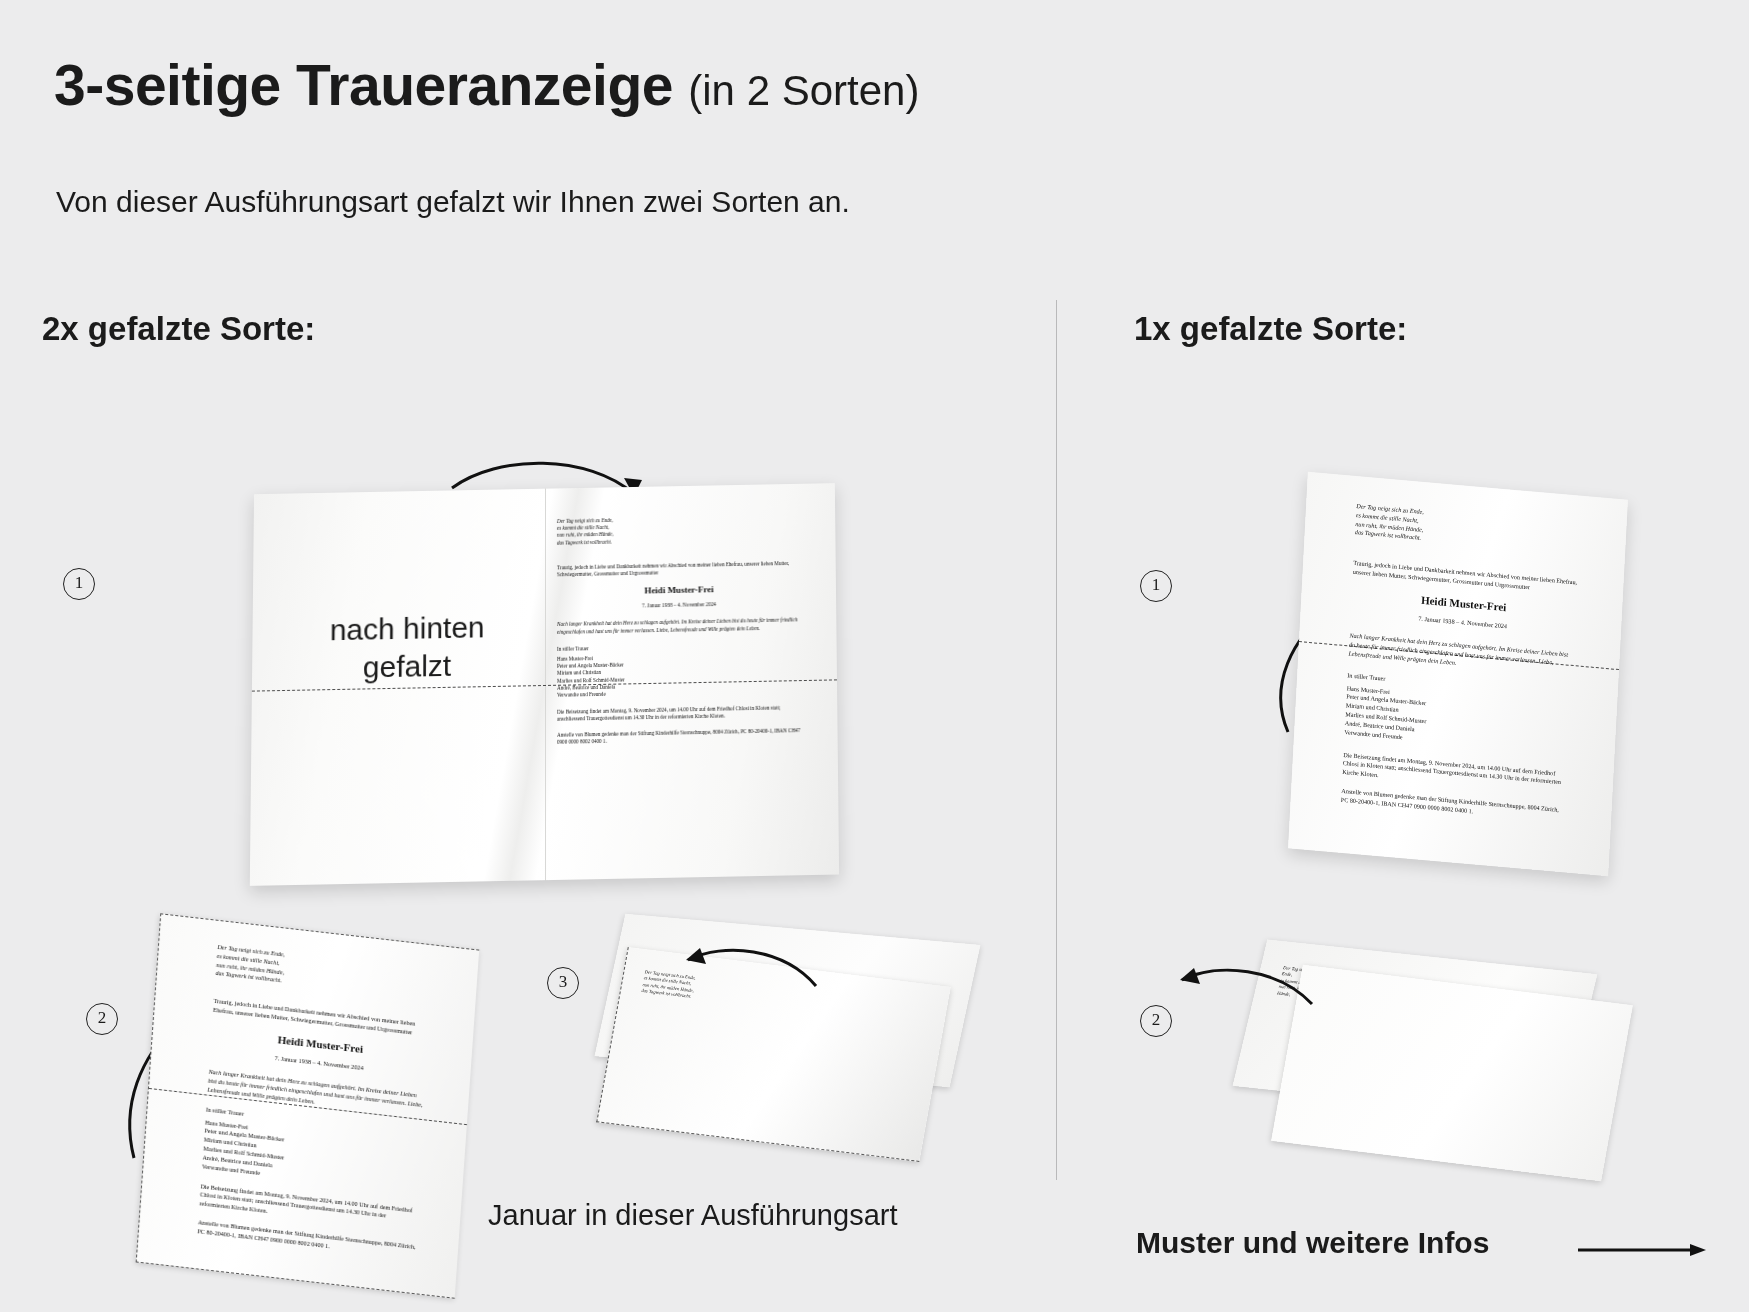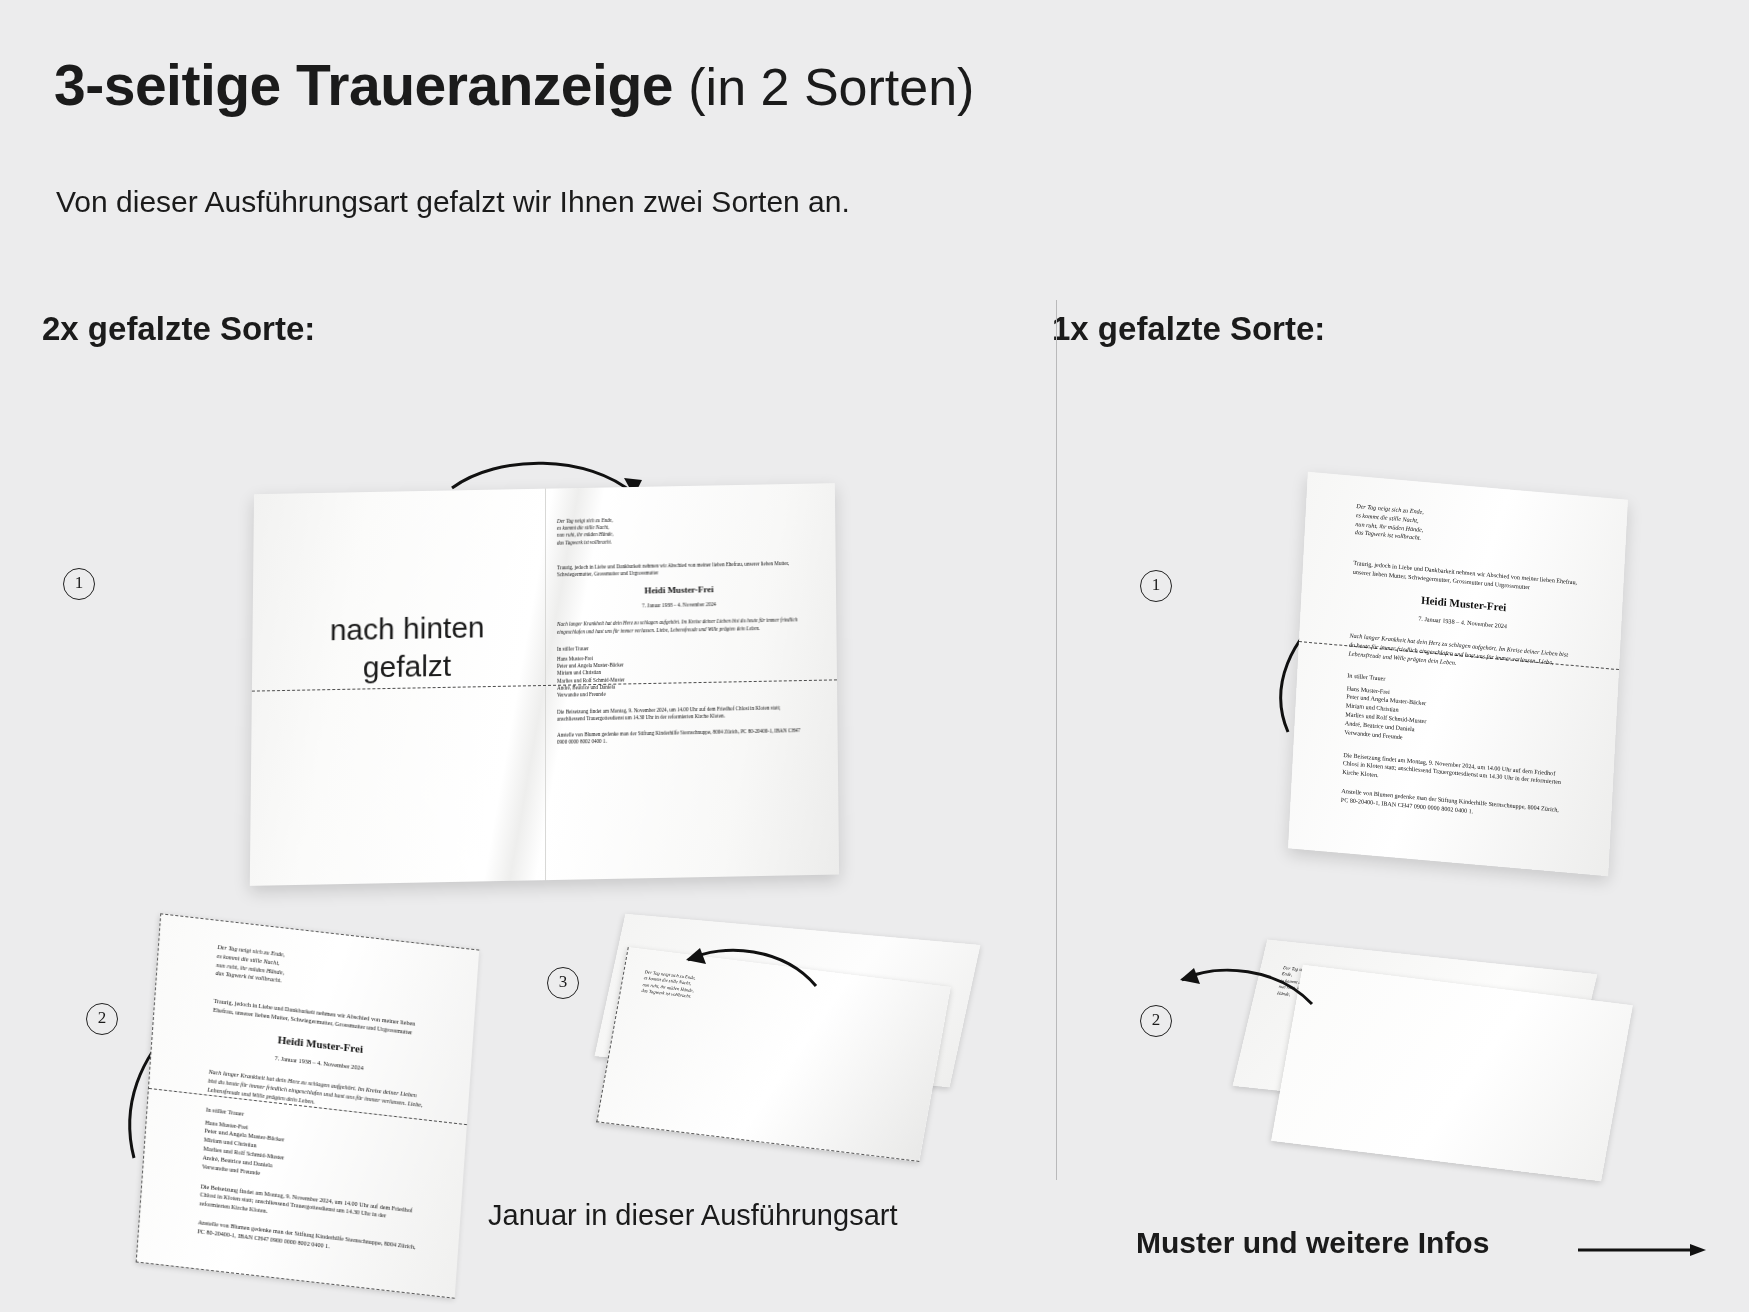--- a/index.html
+++ b/index.html
@@ -24,38 +24,38 @@
   .title {
     position: absolute;
     left: 54px;
     top: 52px;
     font-size: 57px;
     font-weight: 700;
     letter-spacing: -0.5px;
     white-space: nowrap;
   }
   .title .sub {
-    font-size: 52px;
+    font-size: 42px;
     font-weight: 400;
     letter-spacing: 0;
   }
   .lede {
     position: absolute;
     left: 56px;
     top: 185px;
     font-size: 30px;
     font-weight: 400;
   }
   .col-head {
     position: absolute;
     font-size: 33px;
     font-weight: 700;
   }
   .col-head.left  { left: 42px;  top: 310px; }
-  .col-head.right { left: 1052px; top: 310px; }
+  .col-head.right { left: 1134px; top: 310px; }
 
   
   .divider {
     position: absolute;
     left: 1056px;
     top: 300px;
     width: 1px;
     height: 880px;
     background: #b9b9ba;
   }

